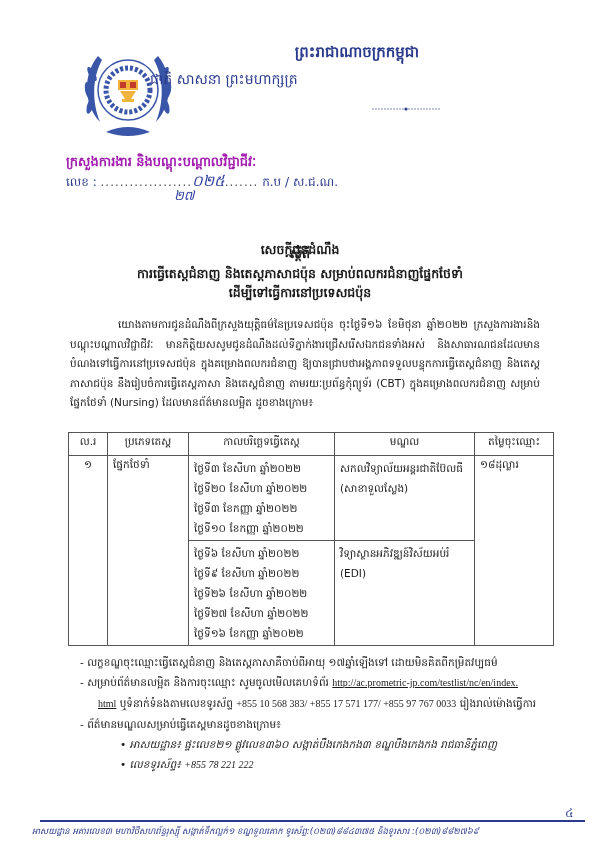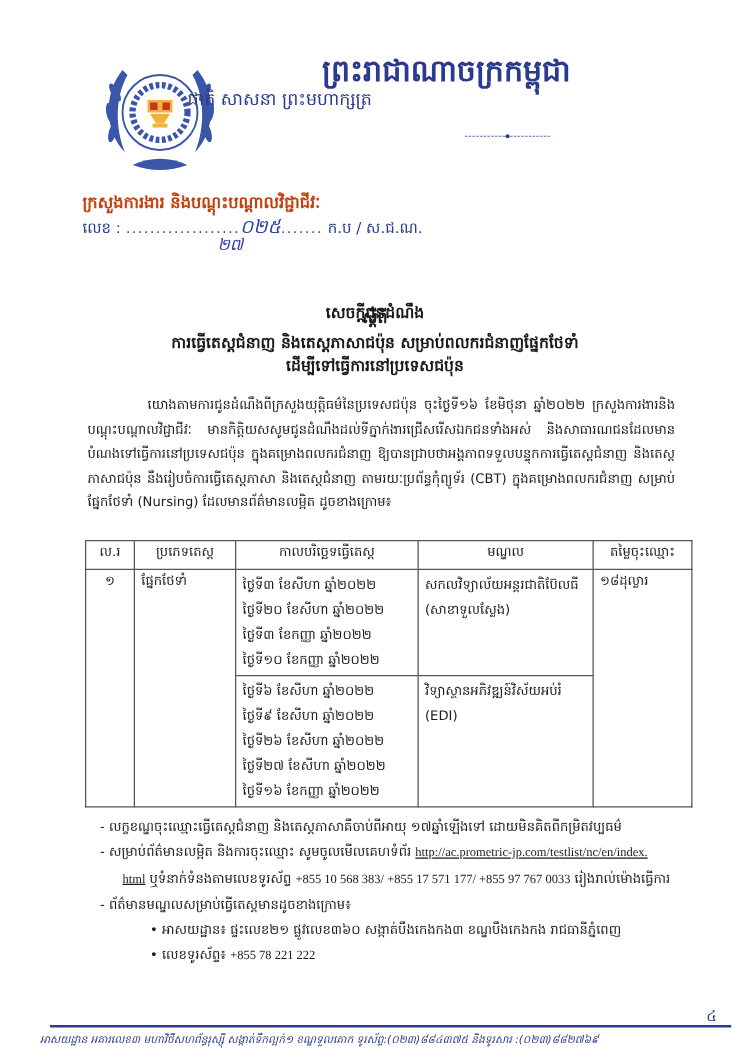--- a/index.html
+++ b/index.html
@@ -1,43 +1,43 @@
 <!DOCTYPE html>
 <html><head>
 <meta charset="utf-8">
 <style>
   html, body { margin:0; padding:0; background:#ffffff; }
   body { width:600px; height:849px; position:relative; overflow:hidden;
          font-family:"DejaVu Sans", sans-serif; color:#1a1a1a; }
   .abs { position:absolute; }
   .logo { left:78px; top:44px; width:100px; height:100px; }
   .kingdom { left:0; right:0; top:42px; text-align:center; padding-left:114px; box-sizing:border-box;
-             color:#2a3a8c; font-weight:bold; font-size:24px; }
+             color:#2a3a8c; font-weight:bold; font-size:15px; }
   .motto { left:0; right:0; top:70px; padding-left:150px; box-sizing:border-box;
            color:#2a3a8c; font-size:14px; }
   .ornament { left:372px; top:96px; width:68px; height:4px; }
-  .ministry { left:66px; top:153px; color:#c2410c; font-weight:bold; font-size:13px; }
+  .ministry { left:66px; top:153px; color:#a21caf; font-weight:bold; font-size:13px; }
   .ref { left:66px; top:171px; color:#2a3a8c; font-size:12px; }
   .ref .dots { color:#555; letter-spacing:1px; }
   .ref .hand { font-family:"DejaVu Serif", serif; font-style:italic; color:#3040a0; font-size:15px; }
   .ref .hand2 { position:absolute; left:108px; top:16px; font-family:"DejaVu Serif", serif; font-style:italic; color:#3040a0; font-size:13px; }
   .title { left:0; right:0; text-align:center; font-weight:bold; font-size:12.5px; }
   .t1 { top:242px; } .t2 { top:246px; } .t3 { top:266px; } .t4 { top:285px; }
   .para { left:70px; width:470px; top:315px; font-size:10.5px; line-height:19.5px; text-align:justify; text-indent:48px; }
   table.sched { position:absolute; left:68px; top:432px; width:486px; border-collapse:collapse; font-size:10.5px; }
   table.sched th, table.sched td { border:1px solid #555; padding:2px 5px; vertical-align:top; }
   table.sched th { font-weight:normal; text-align:center; height:18px; }
   table.sched td.c { text-align:center; }
   table.sched td .ln { display:block; line-height:20px; }
   .bullets { left:80px; top:652px; width:480px; font-size:10.5px; line-height:20px; }
   .bullets .row { white-space:nowrap; }
   .bullets a { color:#1a1a1a; text-decoration:underline; font-family:"Liberation Serif", serif; font-size:10px; }
   .bullets .num { font-family:"Liberation Serif", serif; font-size:10px; }
   .sub { padding-left:18px; }
-  .subsub { padding-left:40px; }
+  .subsub { padding-left:40px;font-style:italic; }
   .footer-line { left:40px; top:820px; width:545px; height:1.5px; background:#2a3a8c; }
   .footer-mark { left:565px; top:805px; color:#2a3a8c; font-size:12px; }
   .footer { left:32px; top:826px; width:540px; font-size:8.5px; font-style:italic; color:#2a3a8c; white-space:nowrap; }
 </style>
 </head>
 <body>
 
 <div class="abs logo">
   <svg width="100" height="100" viewBox="0 0 100 100">
     <g fill="#3a56a8">

